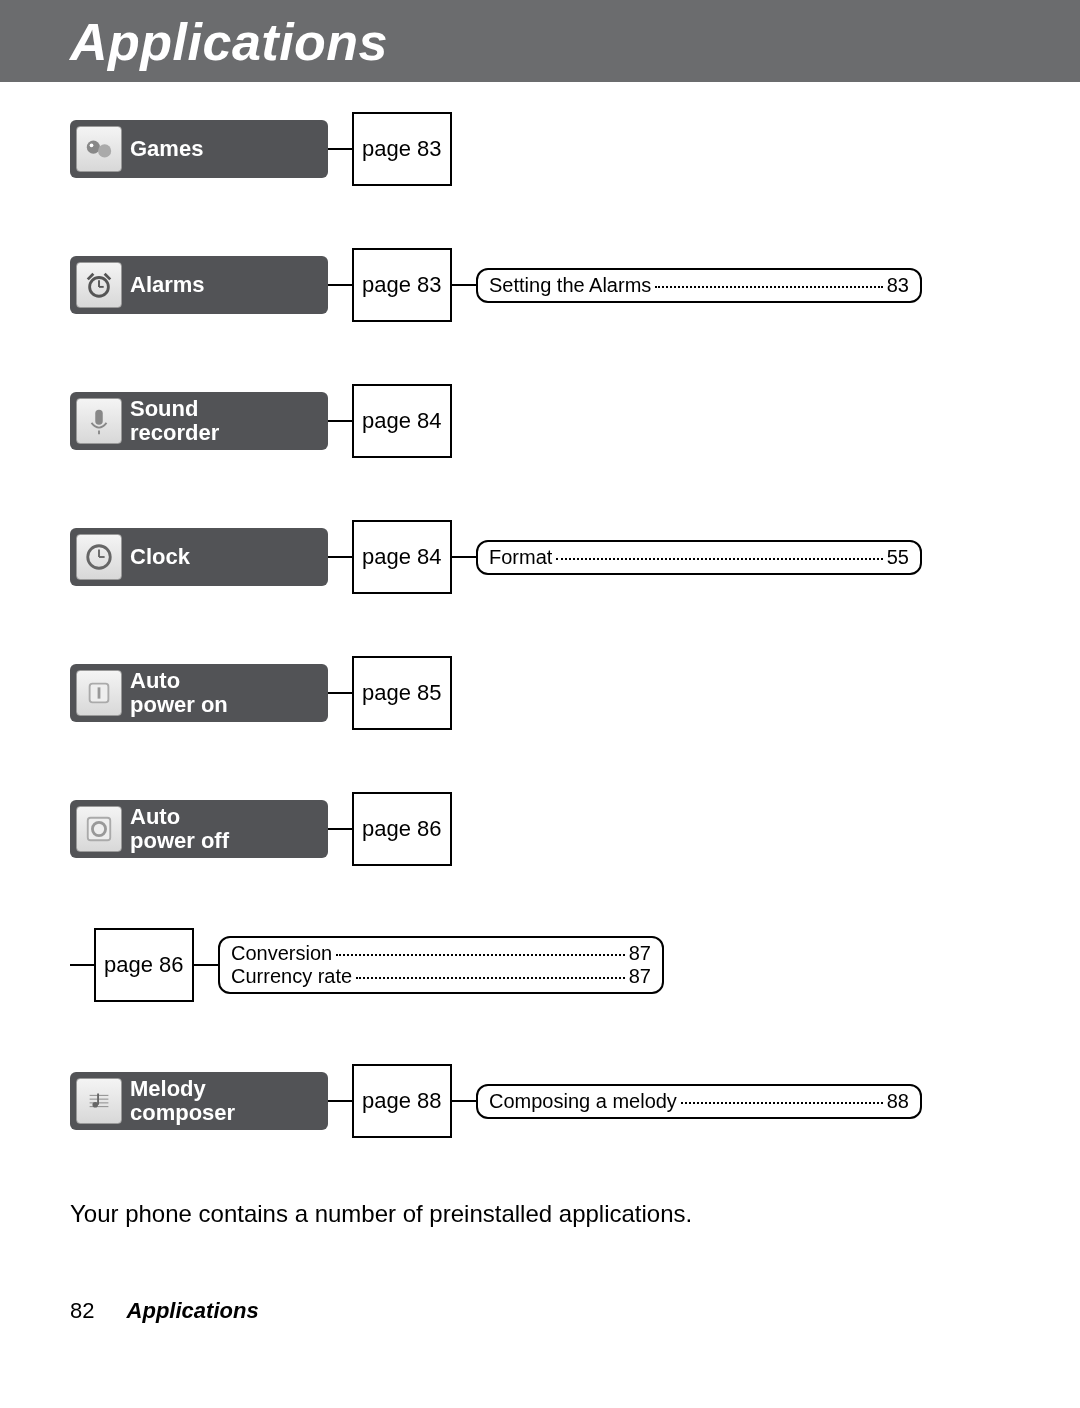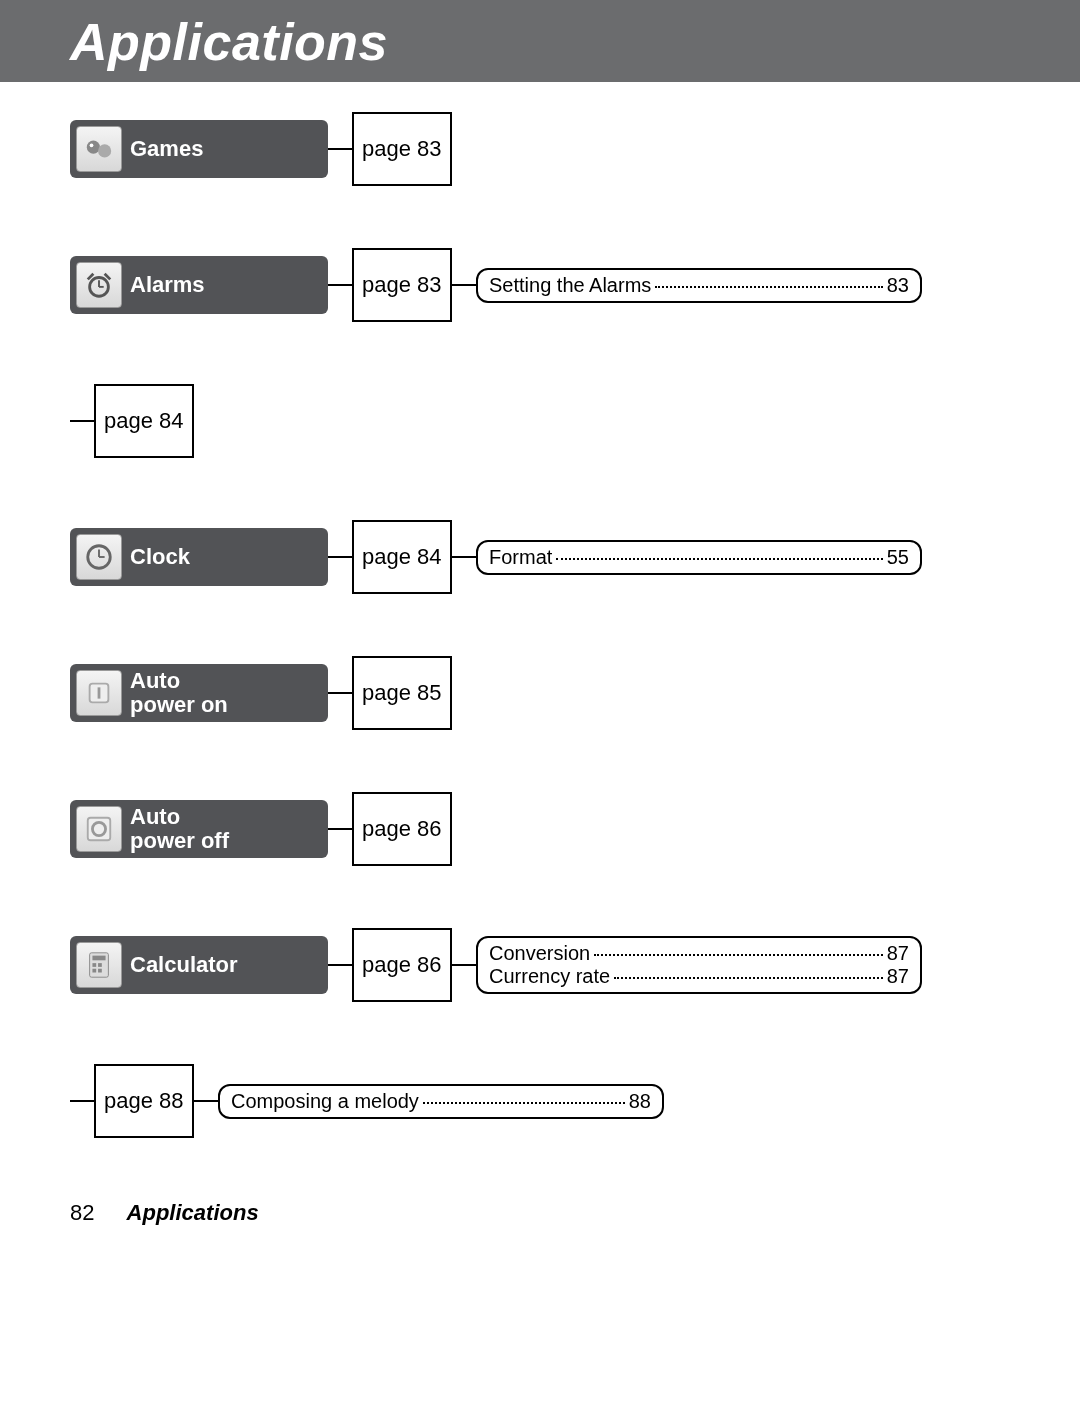--- a/index.html
+++ b/index.html
@@ -146,20 +146,30 @@
         <div class="conn2"></div>
         <div class="sub-box">
           <div class="sub-line">
             <span class="sub-label">Setting the Alarms</span>
             <span class="dots"></span>
             <span class="sub-page">83</span>
           </div>
         </div>
       </div>
       <div class="row">
+        <div class="chip">
+          <div class="chip-icon">
+            <svg width="30" height="30" viewBox="0 0 32 32">
+              <rect x="12" y="4" width="8" height="16" rx="4" fill="#888"></rect>
+              <path d="M8 18 Q16 28 24 18" fill="none" stroke="#888" stroke-width="2"></path>
+              <line x1="16" y1="26" x2="16" y2="30" stroke="#888" stroke-width="2"></line>
+            </svg>
+          </div>
+          <div class="chip-label">Sound<br>recorder</div>
+        </div>
         <div class="conn1"></div>
         <div class="page-box">page 84</div>
       </div>
       <div class="row">
         <div class="chip">
           <div class="chip-icon">
             <svg width="30" height="30" viewBox="0 0 32 32">
               <circle cx="16" cy="16" r="12" fill="none" stroke="#666" stroke-width="3"></circle>
               <line x1="16" y1="16" x2="16" y2="8" stroke="#666" stroke-width="2"></line>
               <line x1="16" y1="16" x2="22" y2="16" stroke="#666" stroke-width="2"></line>
@@ -198,60 +208,61 @@
               <rect x="4" y="4" width="24" height="24" rx="3" fill="#eee" stroke="#aaa" stroke-width="2"></rect>
               <circle cx="16" cy="16" r="7" fill="none" stroke="#999" stroke-width="3"></circle>
             </svg>
           </div>
           <div class="chip-label">Auto<br>power off</div>
         </div>
         <div class="conn1"></div>
         <div class="page-box">page 86</div>
       </div>
       <div class="row">
-        <div class="chip">
-          <div class="chip-icon">
-            <svg width="30" height="30" viewBox="0 0 32 32">
-              <rect x="6" y="3" width="20" height="26" rx="2" fill="#ddd" stroke="#888"></rect>
-              <rect x="9" y="6" width="14" height="5" fill="#888"></rect>
-              <rect x="9" y="14" width="4" height="4" fill="#888"></rect>
-              <rect x="15" y="14" width="4" height="4" fill="#888"></rect>
-              <rect x="9" y="20" width="4" height="4" fill="#888"></rect>
-              <rect x="15" y="20" width="4" height="4" fill="#888"></rect>
-            </svg>
-          </div>
-          <div class="chip-label">Calculator</div>
-        </div>
         <div class="conn1"></div>
         <div class="page-box">page 86</div>
         <div class="conn2"></div>
         <div class="sub-box">
           <div class="sub-line">
             <span class="sub-label">Conversion</span>
             <span class="dots"></span>
             <span class="sub-page">87</span>
           </div>
           <div class="sub-line">
             <span class="sub-label">Currency rate</span>
             <span class="dots"></span>
             <span class="sub-page">87</span>
           </div>
         </div>
       </div>
       <div class="row">
+        <div class="chip">
+          <div class="chip-icon">
+            <svg width="30" height="30" viewBox="0 0 32 32">
+              <line x1="6" y1="10" x2="26" y2="10" stroke="#888"></line>
+              <line x1="6" y1="14" x2="26" y2="14" stroke="#888"></line>
+              <line x1="6" y1="18" x2="26" y2="18" stroke="#888"></line>
+              <line x1="6" y1="22" x2="26" y2="22" stroke="#888"></line>
+              <circle cx="12" cy="20" r="3" fill="#666"></circle>
+              <line x1="15" y1="20" x2="15" y2="8" stroke="#666" stroke-width="2"></line>
+            </svg>
+          </div>
+          <div class="chip-label">Melody<br>composer</div>
+        </div>
         <div class="conn1"></div>
         <div class="page-box">page 88</div>
         <div class="conn2"></div>
         <div class="sub-box">
           <div class="sub-line">
             <span class="sub-label">Composing a melody</span>
             <span class="dots"></span>
             <span class="sub-page">88</span>
           </div>
         </div>
       </div>
     </div>
+  <div class="body-text">Your phone contains a number of preinstalled applications.</div>
 </div>
 
 <div class="footer">
   <span class="footer-num">82</span>
   <span class="footer-title">Applications</span>
 </div>
 
 </body></html>

